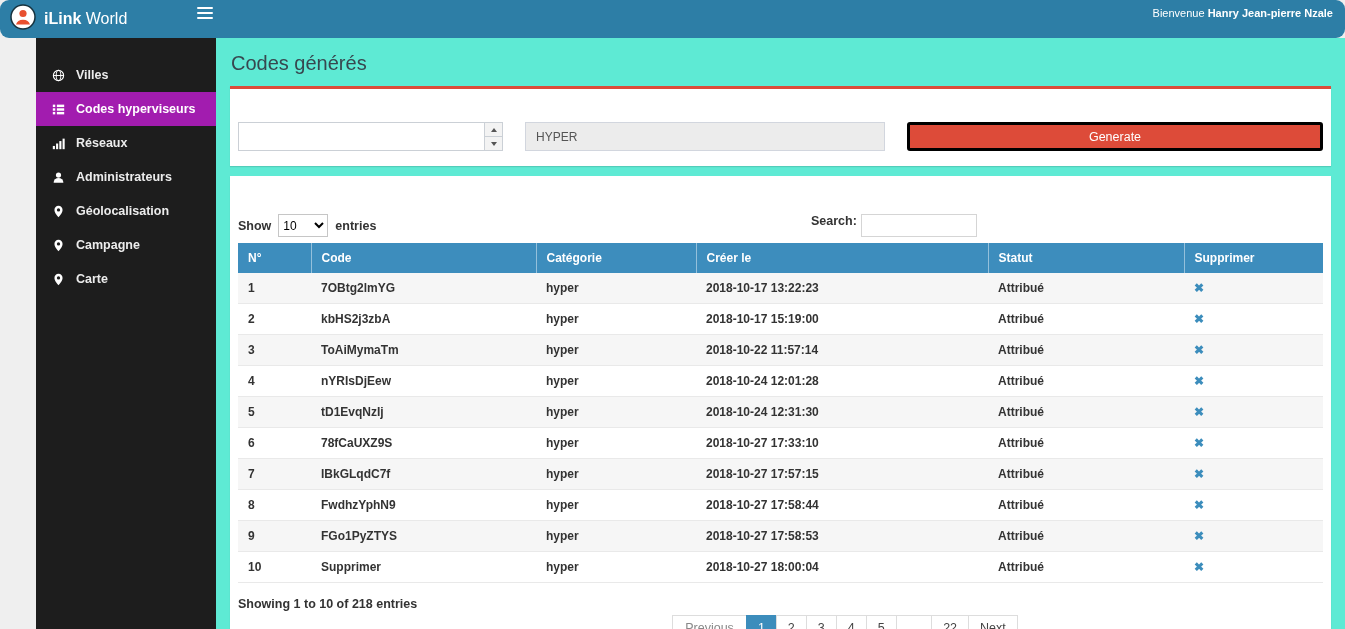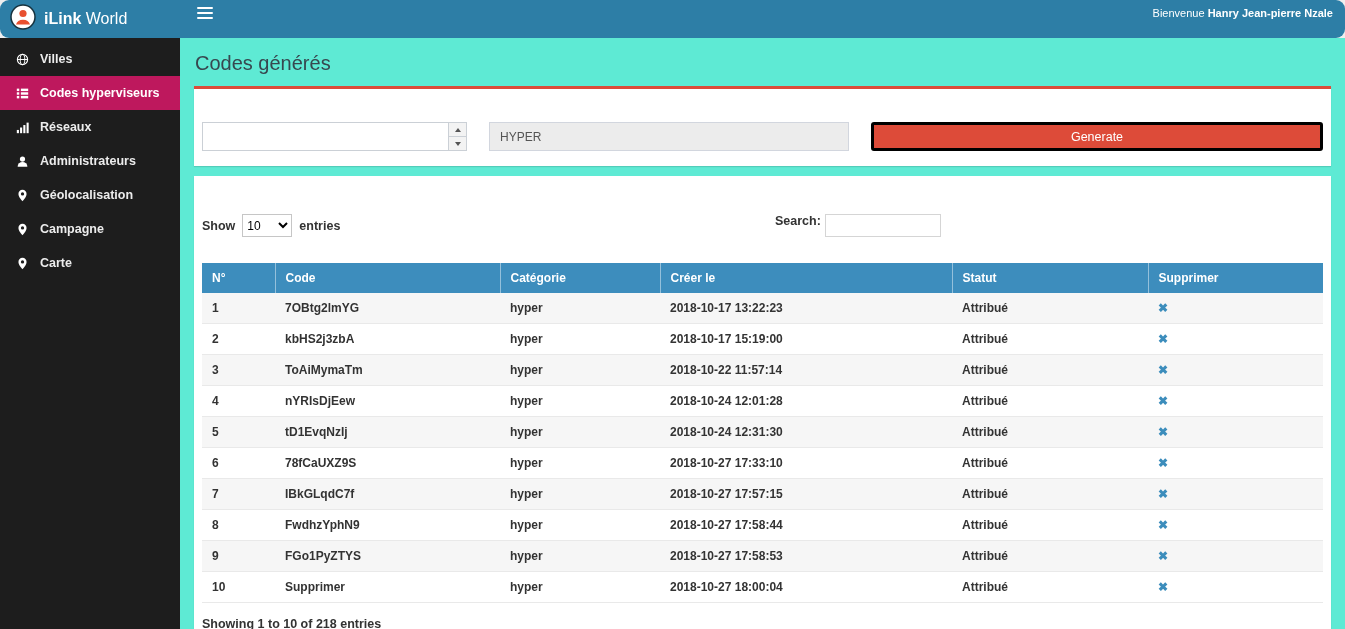--- a/index.html
+++ b/index.html
@@ -20,23 +20,23 @@
   .brand-bold{font-weight:700;}
   .brand-rest{font-weight:300;}
   .topbar-right{flex:1;display:flex;align-items:center;justify-content:space-between;padding:0 12px 12px 17px;}
   .hamburger{width:16px;height:12px;display:flex;flex-direction:column;justify-content:space-between;cursor:pointer;}
   .hamburger span{display:block;height:2px;background:#fff;border-radius:1px;}
   .welcome{font-size:11px;}
   .welcome-name{font-weight:700;}
 
   
   .layout{display:flex;height:591px;}
-  .sidebar{width:180px;min-width:180px;background:var(--sidebar);padding-top:4px;}
+  .sidebar{width:180px;min-width:180px;background:var(--sidebar);padding-top:20px;margin-left:36px;}
   .side-item{display:flex;align-items:center;gap:10px;padding:10px 15px;font-size:12.5px;font-weight:600;color:#ececec;cursor:pointer;}
-  .side-item.active{background:#be185d;color:#fff;}
+  .side-item.active{background:#a21caf;color:#fff;}
   .side-icon{width:15px;display:flex;justify-content:center;}
   .main{flex:1;background:#5eead4;overflow:hidden;}
 
   
   .content-header{padding:14px 15px 11px;}
   .content-header h1{font-size:20px;font-weight:400;color:#37474f;}
 
   
   .box{background:#fff;margin:0 14px;box-shadow:0 1px 1px rgba(0,0,0,.12);}
   .box1{border-top:3px solid var(--accent-red);padding:33px 8px 15px;}
@@ -47,21 +47,21 @@
   .spin-btn{flex:1;display:flex;align-items:center;justify-content:center;background:#f3f3f3;cursor:pointer;}
   .spin-btn + .spin-btn{border-top:1px solid #cbd0d6;}
   .tri-up{width:0;height:0;border-left:3px solid transparent;border-right:3px solid transparent;border-bottom:4px solid #555;}
   .tri-down{width:0;height:0;border-left:3px solid transparent;border-right:3px solid transparent;border-top:4px solid #555;}
   .category-input{width:360px;background:#ececec;border:1px solid #d2d6de;color:#555;padding:0 10px;font-size:12px;height:29px;font-family:inherit;}
   .generate-btn{flex:1;background:var(--accent-red);color:#fff;border:3px solid #000000;border-radius:3px;font-size:12.5px;height:29px;cursor:pointer;font-family:inherit;}
 
   .box2{margin-top:10px;padding:38px 8px 12px;min-height:470px;}
 
   
-  .controls{position:relative;height:25px;margin-bottom:24px;font-size:12.5px;color:#333;}
+  .controls{position:relative;height:25px;margin-bottom:4px;font-size:12.5px;color:#333;}
   .show-group{display:inline-flex;align-items:center;gap:7px;font-weight:700;}
   .page-size-select{height:23px;font-size:12px;border:1px solid #c6c6c6;background:#fff;font-family:inherit;width:50px;}
   .search-group{position:absolute;left:573px;top:0;display:flex;align-items:flex-start;gap:4px;font-weight:700;}
   .search-input{width:116px;height:23px;border:1px solid #d5d5d5;padding:2px 6px;font-size:12px;font-family:inherit;}
 
   
   table{width:100%;border-collapse:collapse;font-size:12px;}
   thead th{background:var(--table-header);color:#fff;text-align:left;font-weight:700;padding:8px 10px;border-right:1px solid rgba(255,255,255,.45);cursor:pointer;}
   thead th:last-child{border-right:none;}
   th.c0{width:73px;} th.c1{width:225px;} th.c2{width:160px;} th.c3{width:292px;} th.c4{width:196px;}

